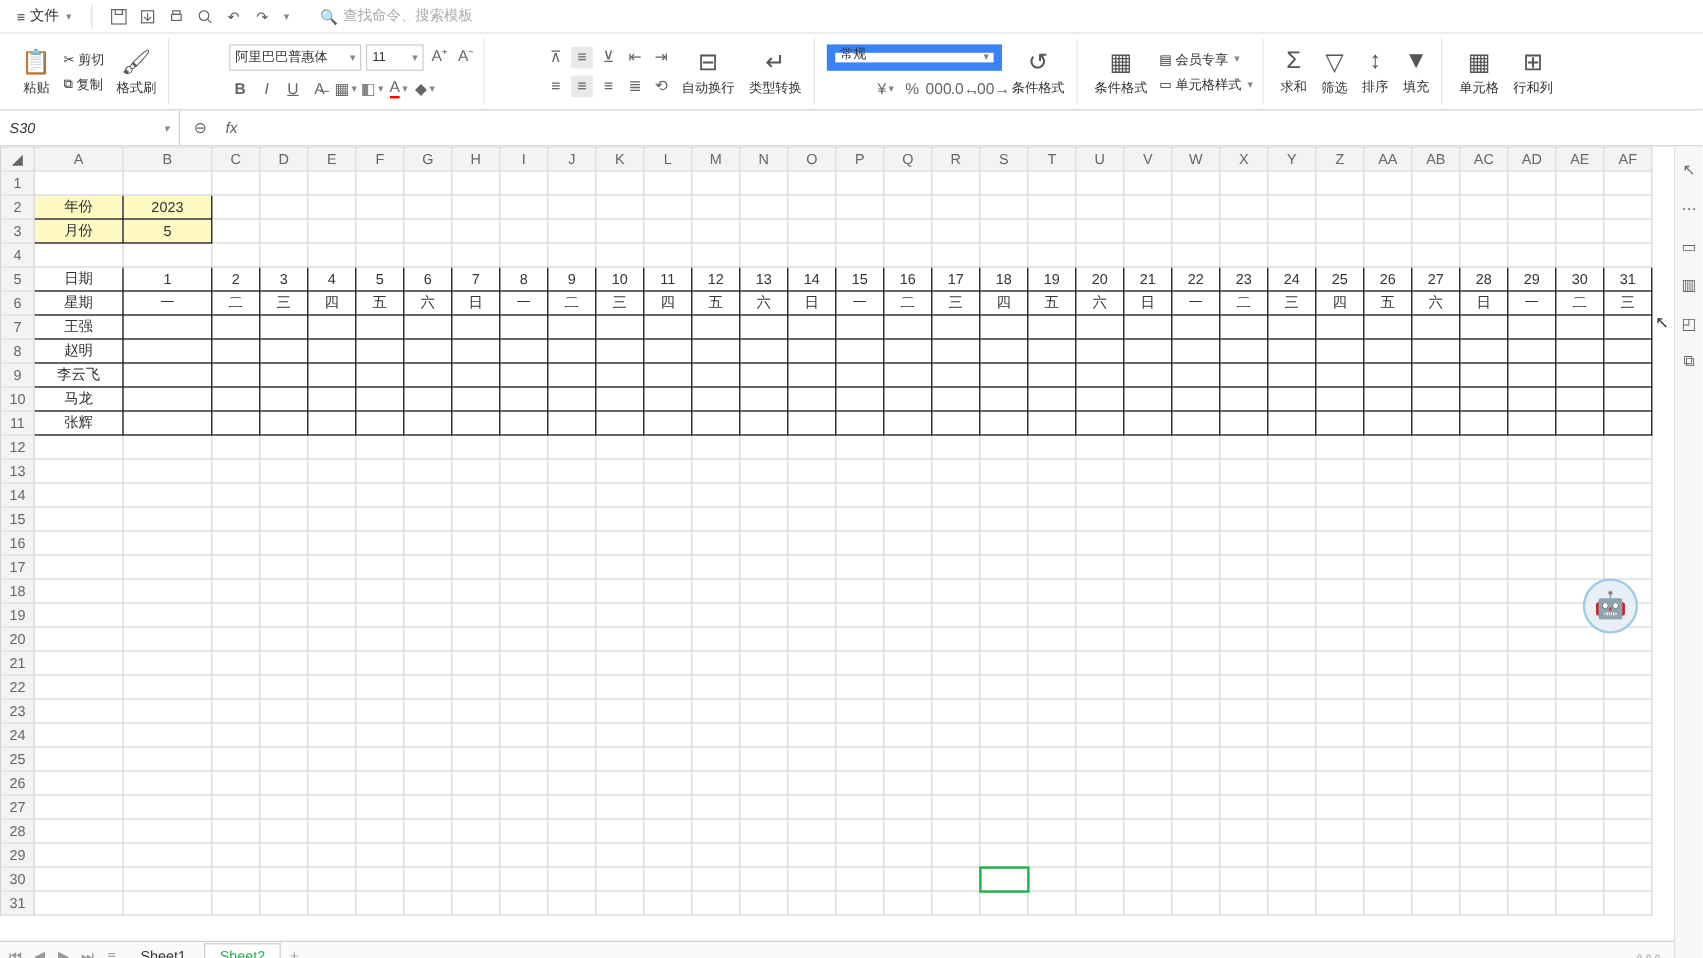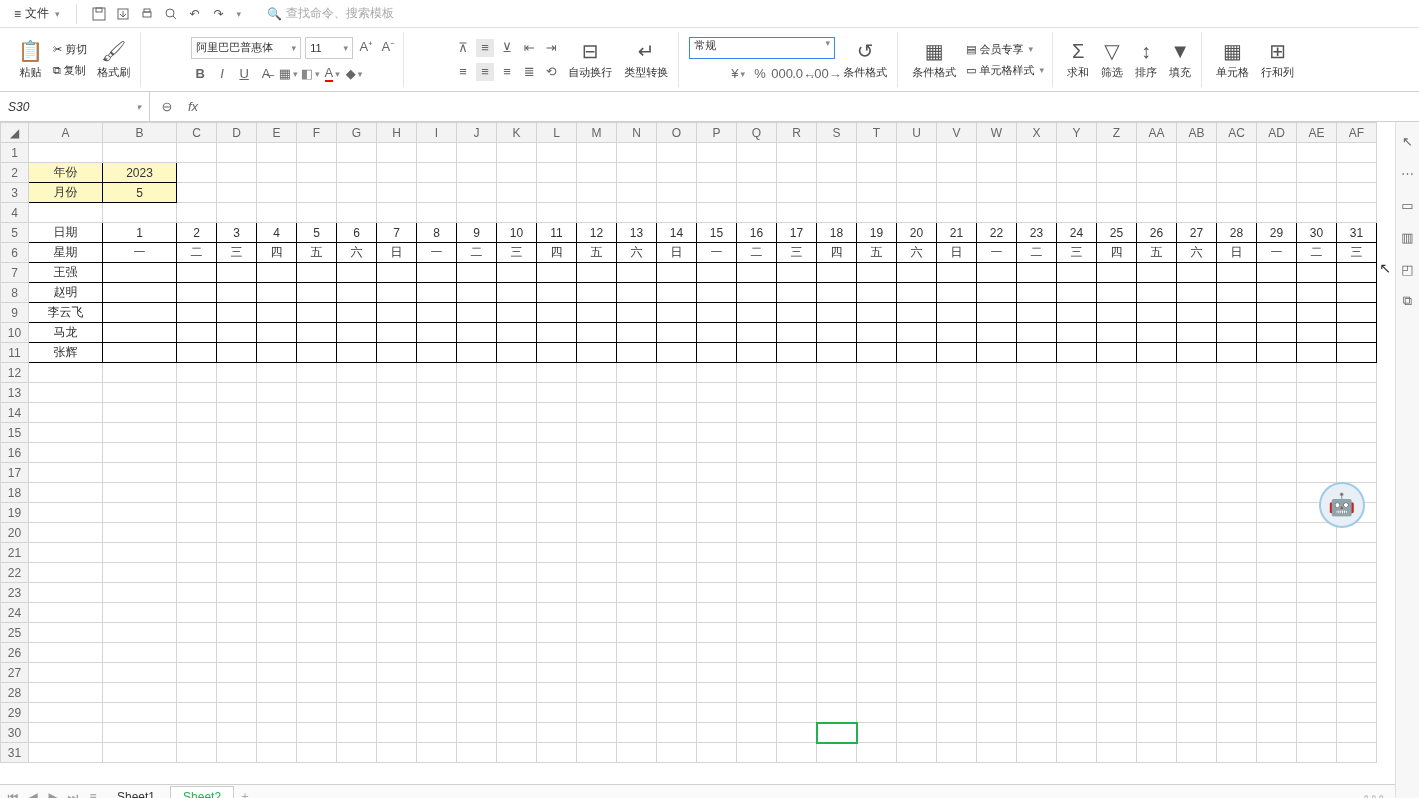--- a/index.html
+++ b/index.html
@@ -18,21 +18,21 @@
 .ribbon-group { display: flex; align-items: center; gap: 4px; padding: 0 6px; border-right: 1px solid #e5e5e5; }
 .ribbon-group:last-child { border-right: none; }
 .big-btn { display: flex; flex-direction: column; align-items: center; justify-content: center; gap: 2px; padding: 2px 4px; cursor: pointer; font-size: 11px; }
 .big-btn .bicon { font-size: 20px; color: #555; }
 .small-row { display: flex; flex-direction: column; gap: 4px; }
 .small-btn { display: flex; align-items: center; gap: 3px; font-size: 11px; cursor: pointer; padding: 1px 2px; }
 .font-select { border: 1px solid #ccc; height: 22px; padding: 0 4px; font-size: 11px; min-width: 110px; display: flex; align-items: center; justify-content: space-between; }
 .size-select { border: 1px solid #ccc; height: 22px; padding: 0 4px; font-size: 11px; width: 48px; display: flex; align-items: center; justify-content: space-between; }
 .btn-row { display: flex; gap: 4px; align-items: flex-start; margin-left: 40px; }
 .ico { width: 18px; height: 18px; display: inline-flex; align-items: center; justify-content: center; color: #666; cursor: pointer; font-size: 13px; }
-.combo { border: 1px solid #3b82f6; height: 22px; padding: 0 4px; font-size: 11px; display: flex; align-items: flex-start; justify-content: space-between; min-width: 110px; }
+.combo { border: 7px solid #3b82f6; height: 22px; padding: 0 4px; font-size: 11px; display: flex; align-items: flex-end; justify-content: space-between; min-width: 110px; }
 .namebox-row { display: flex; align-items: center; height: 30px; border-bottom: 1px solid #d0d0d0; }
 .name-box { width: 150px; border-right: 1px solid #d0d0d0; height: 100%; display: flex; align-items: center; padding: 0 8px; justify-content: space-between; font-style: italic; }
 .fx-area { display: flex; align-items: center; gap: 8px; padding: 0 8px; flex: 1; }
 .formula-input { flex: 1; height: 100%; border: none; outline: none; }
 .grid-wrap { position: relative; height: 686px; overflow: hidden; display: flex; }
 .grid-main { flex: 1; overflow: hidden; position: relative; }
 table.sheet { border-collapse: collapse; table-layout: fixed; }
 .sheet th, .sheet td { border: 1px solid #d4d4d4; font-size: 12px; font-weight: normal; text-align: center; padding: 0; height: 20px; overflow: hidden; }
 .sheet th { background: #f3f3f3; color: #666; }
 .corner { width: 28px; background: #f3f3f3; }

